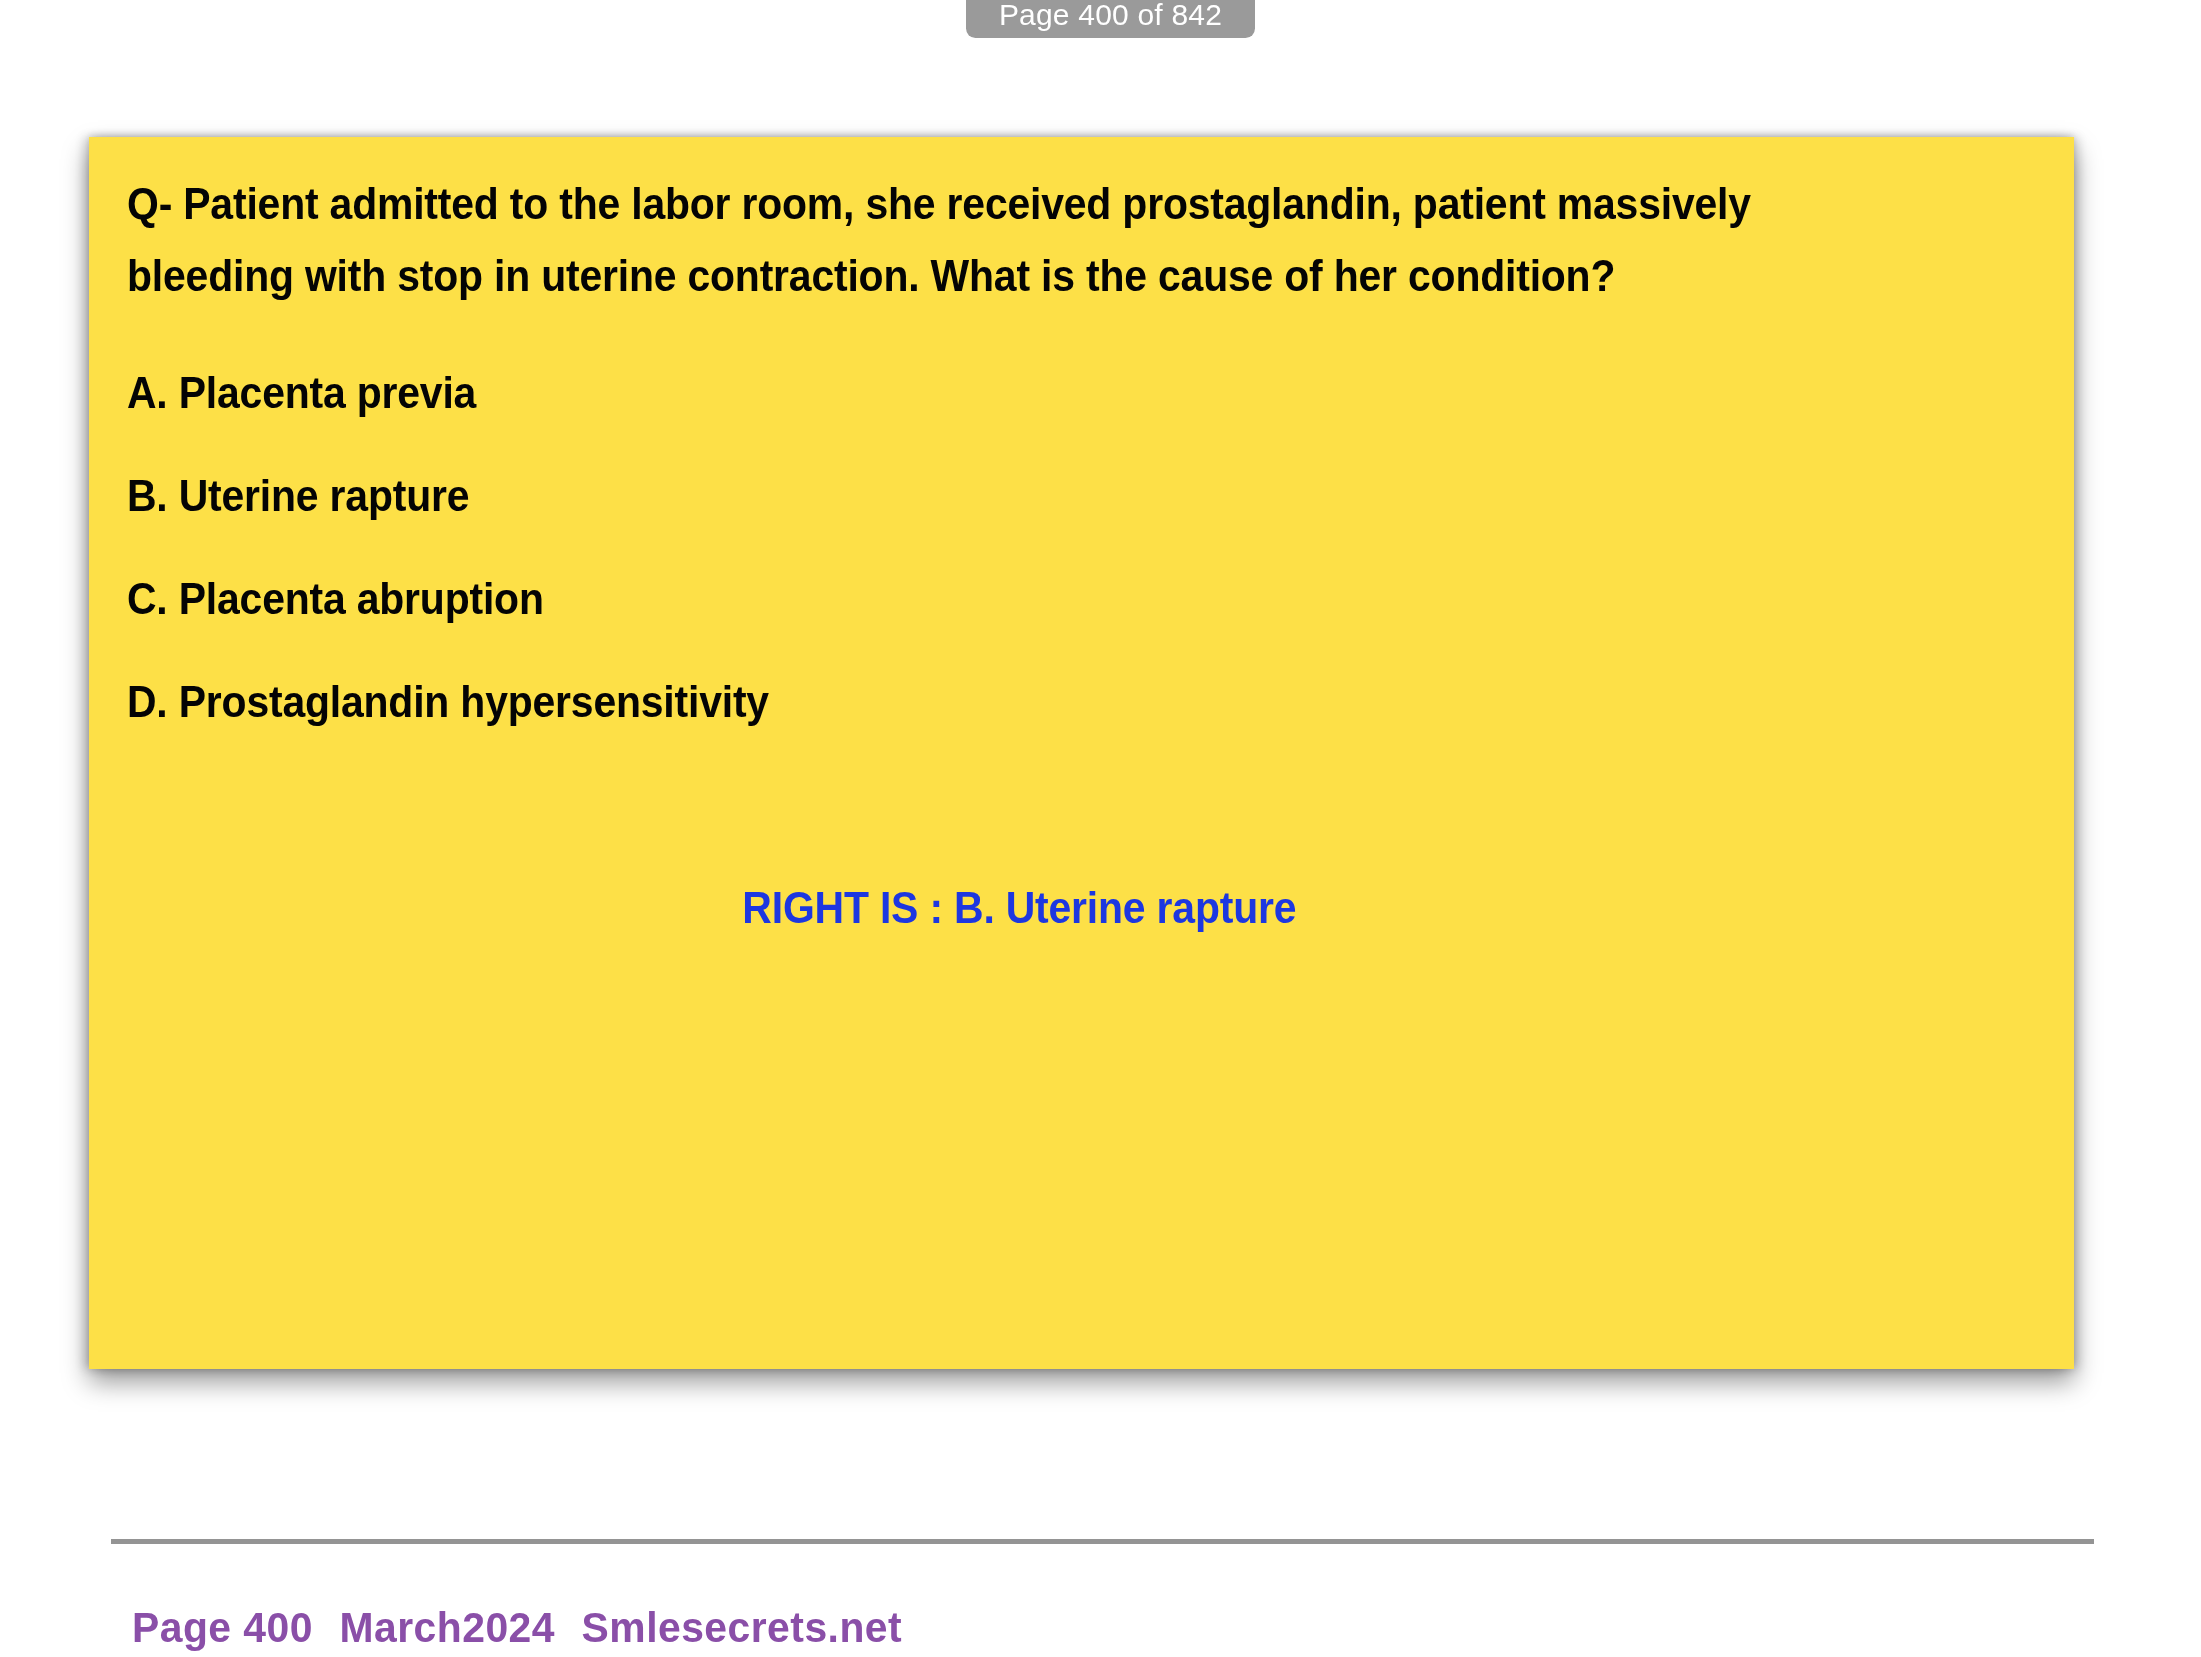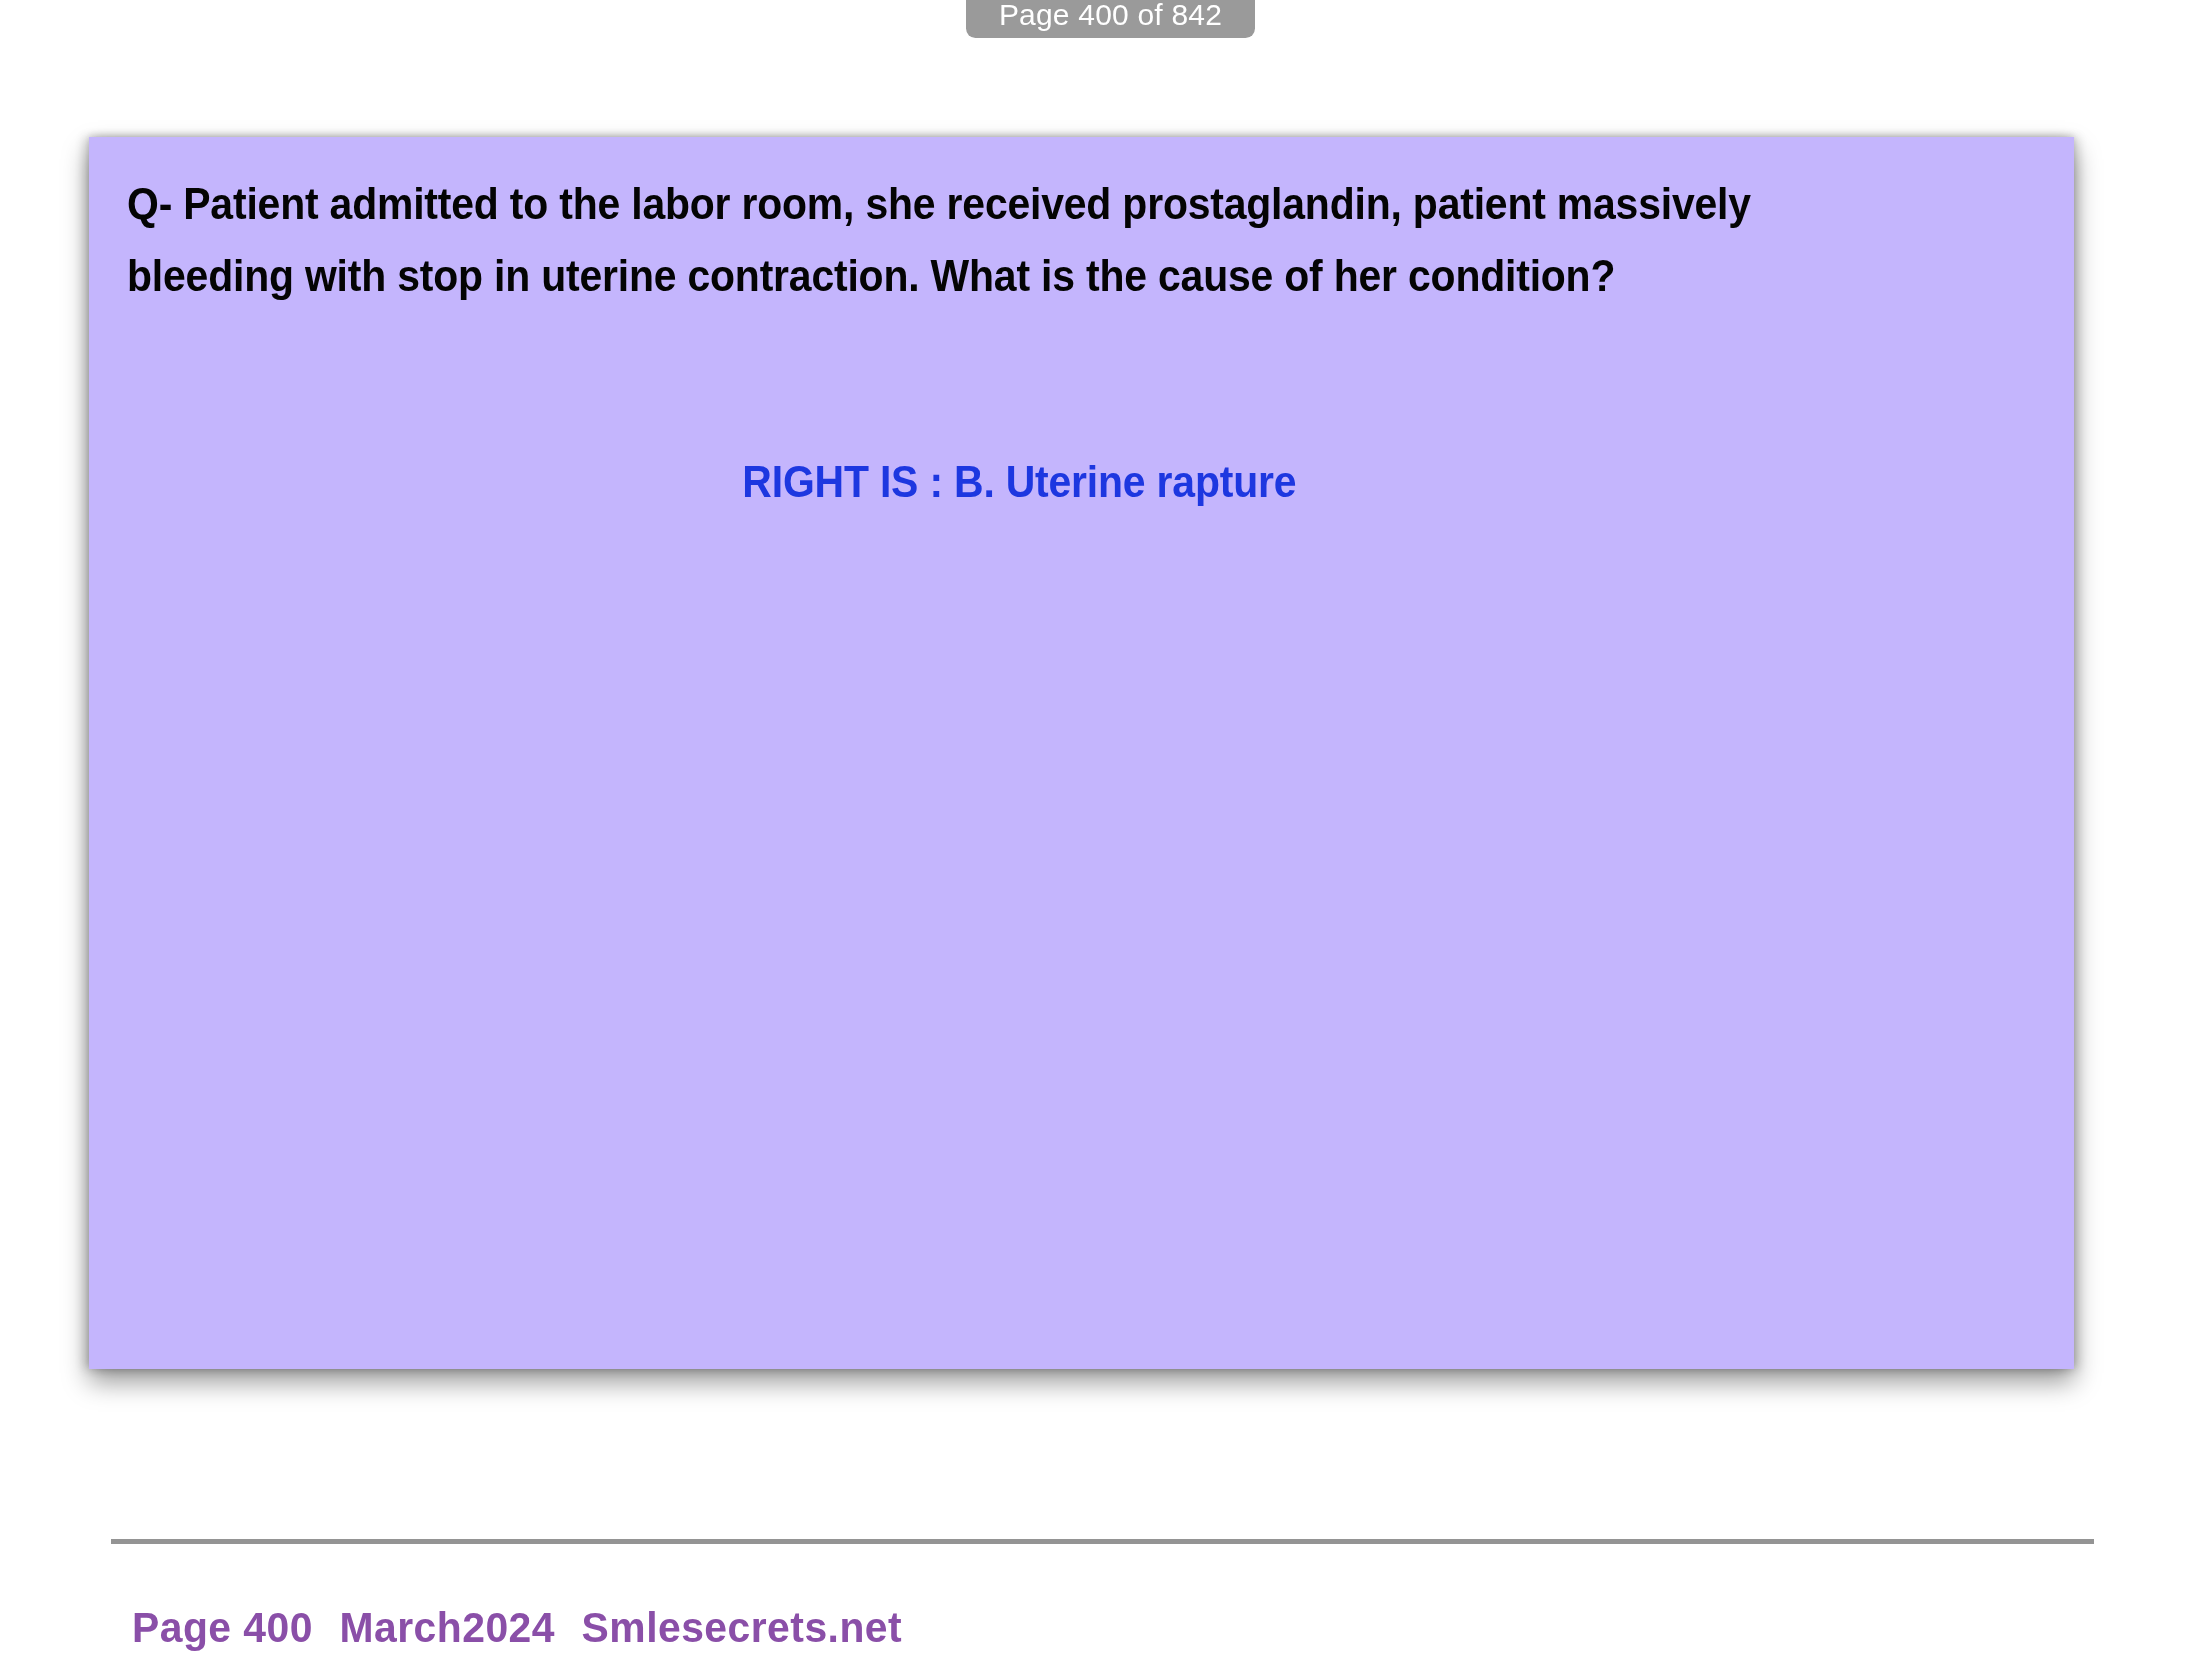--- a/index.html
+++ b/index.html
@@ -37,21 +37,21 @@
     letter-spacing: 0.2px;
   }
 
   
   .slide-card {
     position: absolute;
     left: 89px;
     top: 137px;
     width: 1985px;
     height: 1232px;
-    background: #c4b5fd;
+    background: #fde047;
     box-shadow:
       0 13px 24.5px rgba(0, 0, 0, 0.40),
       -4.7px 0 9.4px rgba(0, 0, 0, 0.16),
       4.7px 0 9.4px rgba(0, 0, 0, 0.16),
       0 -2.8px 5.6px rgba(0, 0, 0, 0.06);
     box-sizing: border-box;
   }
 
   .card-inner {
     position: absolute;
@@ -135,20 +135,26 @@
 </head>
 <body>
 
 <div class="page-badge">Page 400 of 842</div>
 
 <div class="slide-card">
   <div class="card-inner">
 
     <p class="q-text">Q- Patient admitted to the labor room, she received prostaglandin, patient massively bleeding with stop in uterine contraction. What is the cause of her condition?</p>
 
+    <div class="options-block">
+      <p class="option-line">A. Placenta previa</p>
+      <p class="option-line">B. Uterine rapture</p>
+      <p class="option-line">C. Placenta abruption</p>
+      <p class="option-line">D. Prostaglandin hypersensitivity</p>
+    </div>
 
     <div class="answer-block">
       <p class="answer-line">RIGHT IS : B. Uterine rapture</p>
     </div>
 
   </div>
 </div>
 
 <div class="footer-rule"></div>
 

